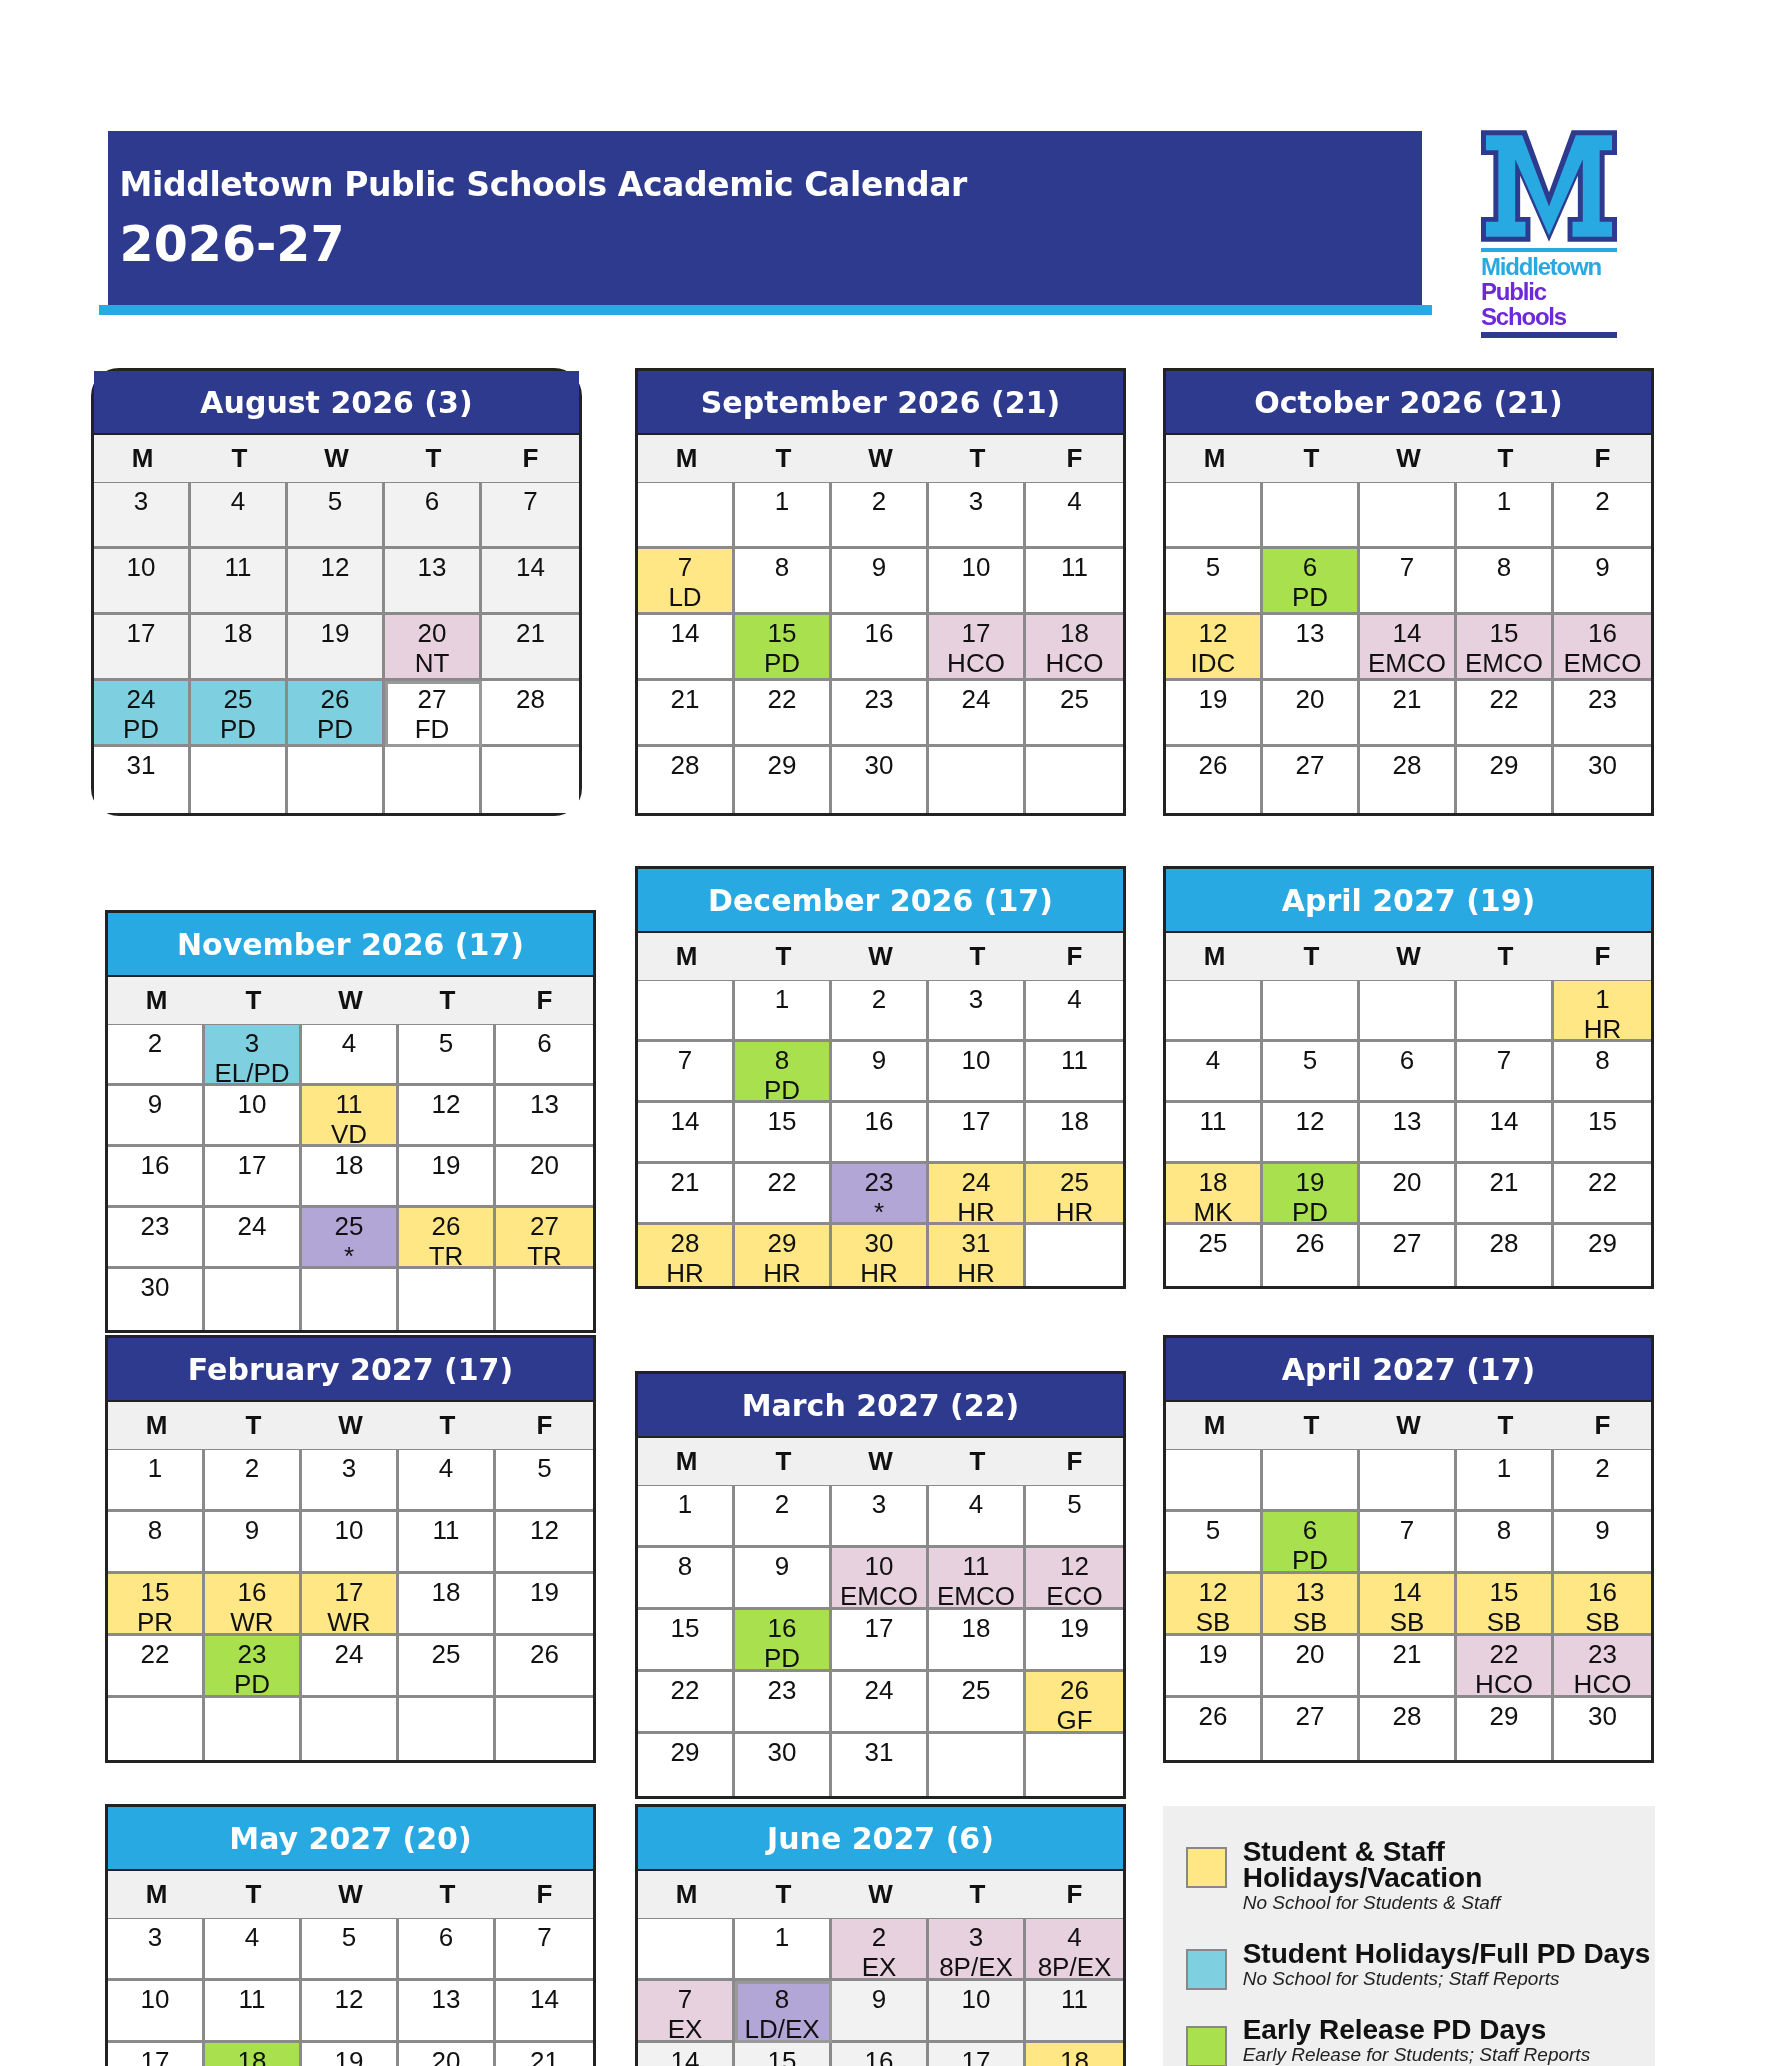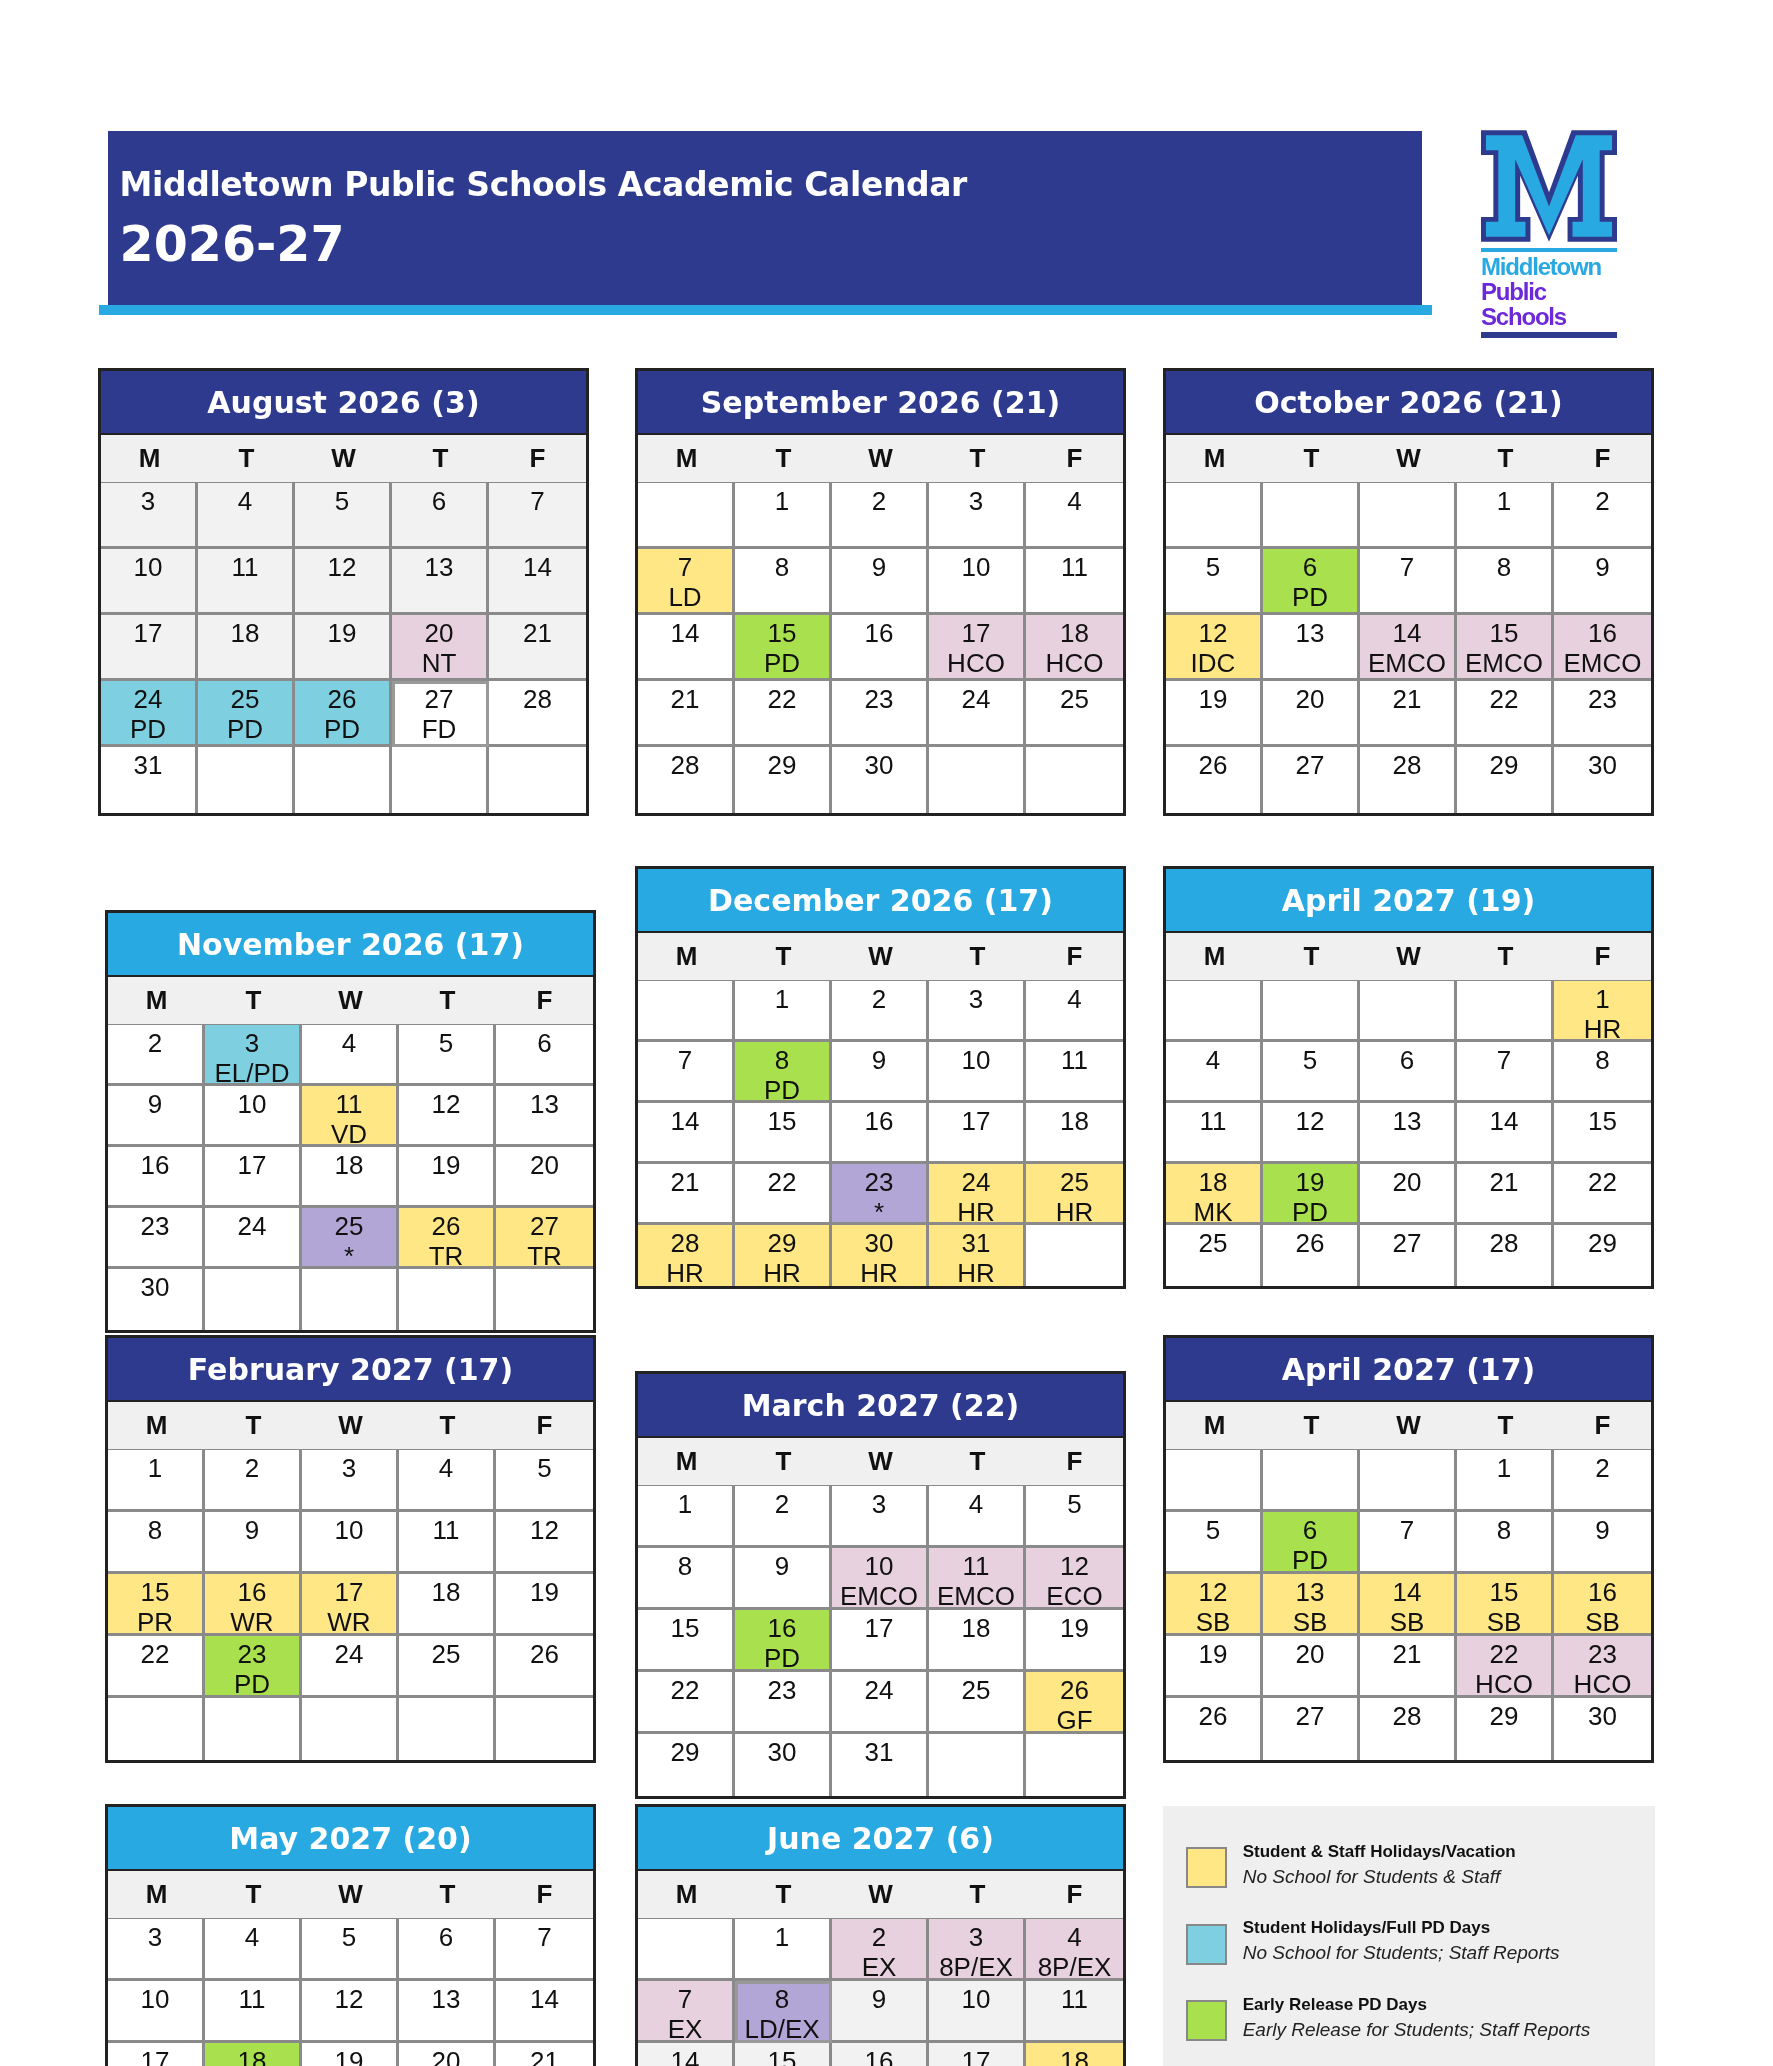--- a/index.html
+++ b/index.html
@@ -25,21 +25,21 @@
 .cell.gray{background:#f2f2f2}
 .cell.yellow{background:#fee784}
 .cell.blue{background:#7ecfe0}
 .cell.green{background:#a8e04e}
 .cell.purple{background:#b1a6d6}
 .cell.pink{background:#e8d1de}
 .cell.outlined{outline:3.3px solid #999;outline-offset:-3.3px}
 .legend{position:absolute;left:1163px;top:1806px;width:492px;height:442px;background:#efefef;padding:33px 0 0 23px}
 .li{display:flex;margin-bottom:27px}
 .sw{width:41px;height:41px;border:2.9px solid #888;margin-right:15.7px;margin-top:8.3px;flex-shrink:0}
-.lt{font-weight:bold;font-size:17px;color:#111;line-height:26px}
+.lt{font-weight:bold;font-size:28px;color:#111;line-height:26px}
 .ls{font-style:italic;font-size:19px;color:#222;line-height:23px}
 </style>
 </head>
 <body>
 
 <div class="banner">
   <div class="t1">Middletown Public Schools Academic Calendar</div>
   <div class="t2">2026-27</div>
 </div>
 <div class="bar"></div>
@@ -51,21 +51,21 @@
       <path d="M12 12 H100 L165 185 L230 12 H318 V48 H288 V222 H318 V258 H222 V222 H247 V70 L165 255 L83 70 V222 H108 V258 H12 V222 H42 V48 H12 Z" fill="#29a9e1"></path>
     </svg>
   </div>
   <div class="line"></div>
   <div class="n1">Middletown</div>
   <div class="n2">Public Schools</div>
   <div class="line2"></div>
 </div>
 
 <div id="months">
-    <div class="month" style="left: 98px; top: 368px;">
+    <div class="month" style="left: 91px; top: 368px; border-radius: 28px;">
       <div class="mhead dark">August 2026 (3)</div>
       <div class="dow">
         <div>M</div>
         <div>T</div>
         <div>W</div>
         <div>T</div>
         <div>F</div>
       </div>
       <div class="grid" style="grid-template-rows: 66px 66px 66px 66px 66px;">
         <div class="cell gray">

